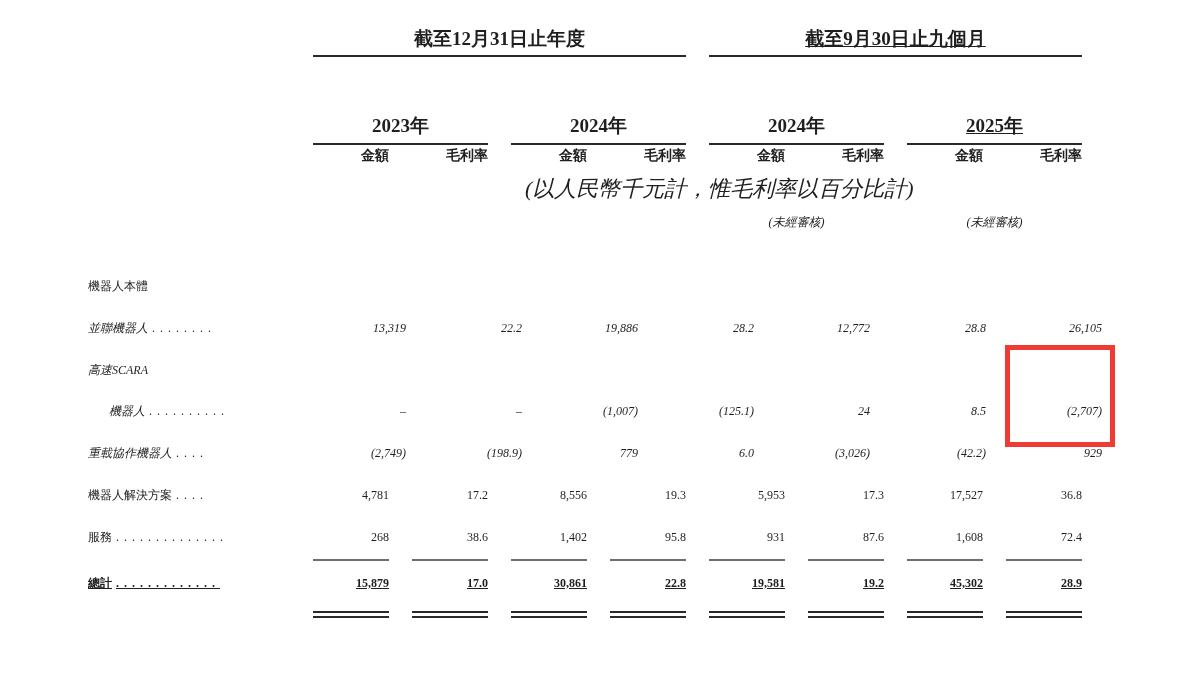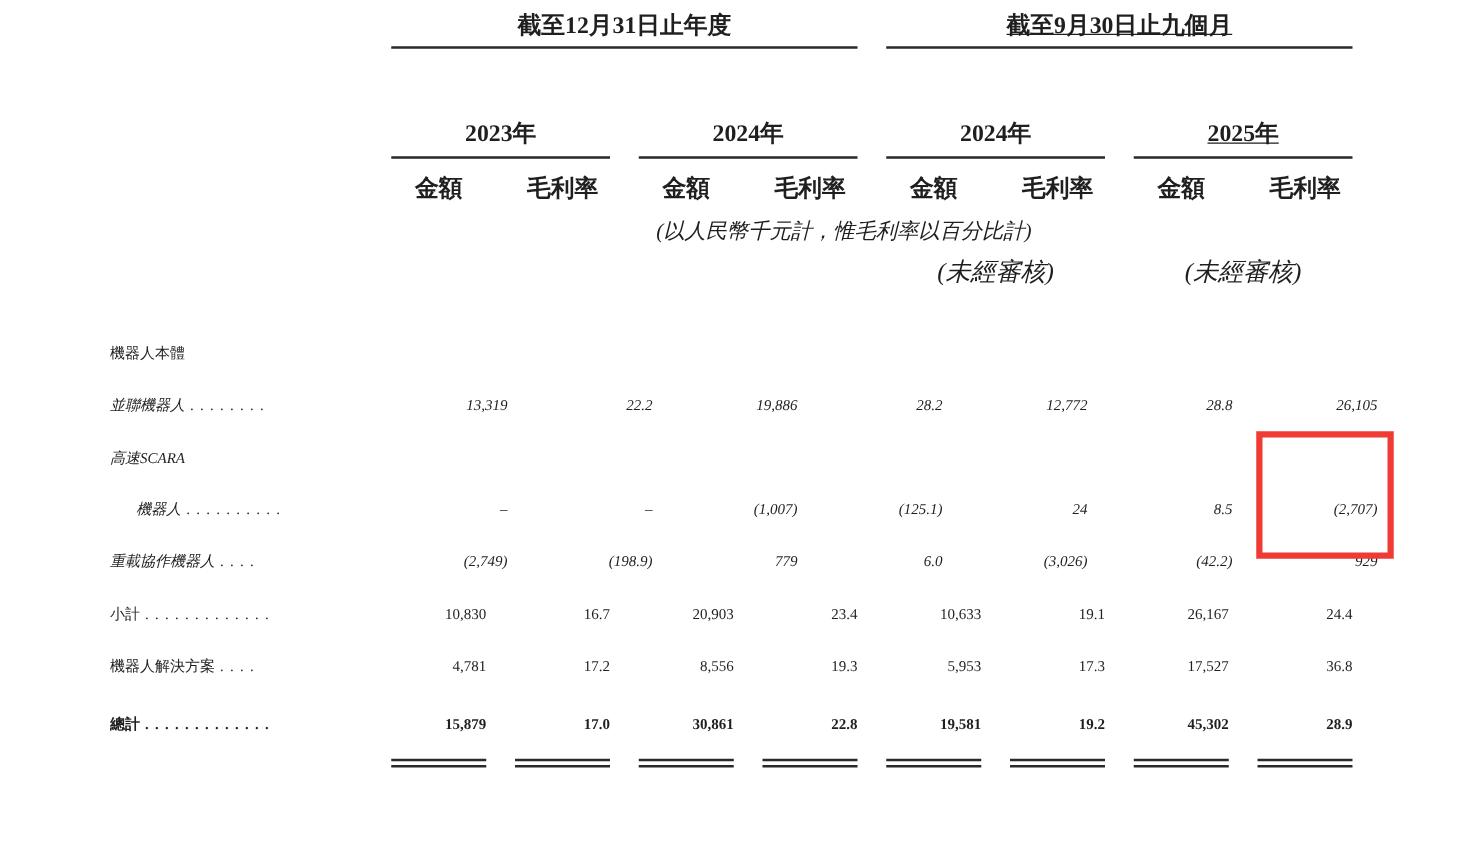--- a/index.html
+++ b/index.html
@@ -5,21 +5,21 @@
   html, body { margin: 0; padding: 0; }
   .page {
     position: relative;
     width: 1185px;
     height: 693px;
     background: #ffffff;
     font-family: "Liberation Serif", "DejaVu Serif", serif;
     color: #1f1f1f;
     overflow: hidden;
   }
-  .tbl { position: absolute; left: 88px; top: 8px; width: 1000px; }
+  .tbl { position: absolute; left: 88px; top: 26px; width: 1000px; }
   .grid {
     display: grid;
     grid-template-columns: 202px repeat(8, 76px);
     column-gap: 23px;
   }
   
   .gcell {
     text-align: center; font-weight: bold; font-size: 19px; line-height: 22px;
     padding: 2px 0 5px 0;
     border-bottom: 2px solid #2a2a2a;
@@ -30,49 +30,49 @@
   .ycell {
     text-align: center; font-weight: bold; font-size: 19px; line-height: 22px;
     padding: 14px 0 6px 0;
     border-bottom: 2px solid #2a2a2a;
     white-space: nowrap;
     margin-top: 44px;
   }
   .y1 { grid-column: 2 / span 2; } .y2 { grid-column: 4 / span 2; }
   .y3 { grid-column: 6 / span 2; } .y4 { grid-column: 8 / span 2; text-decoration: underline; }
   .ccell {
-    text-align: center; font-weight: bold; font-size: 19px; line-height: 22px;
-    padding-top: 14px; white-space: nowrap;
+    text-align: right; font-weight: bold; font-size: 14px; line-height: 22px;
+    padding-top: 0; white-space: nowrap;
   }
   .c1 { grid-column: 2; } .c2 { grid-column: 3; } .c3 { grid-column: 4; } .c4 { grid-column: 5; }
   .c5 { grid-column: 6; } .c6 { grid-column: 7; } .c7 { grid-column: 8; } .c8 { grid-column: 9; }
   .notecell {
     grid-column: 2 / span 8;
-    font-style: italic; font-size: 17px; line-height: 20px;
+    font-style: italic; font-size: 22px; line-height: 20px;
     padding: 12px 0 0 212px; white-space: nowrap;
   }
   .uacell {
-    text-align: center; font-style: italic; font-size: 20px; line-height: 20px;
+    text-align: center; font-style: italic; font-size: 12px; line-height: 20px;
     padding-top: 13px; white-space: nowrap;
   }
   .ua1 { grid-column: 6 / span 2; }
   .ua2 { grid-column: 8 / span 2; }
   
   #tbody { margin-top: 34px; }
   .row { height: 41.8px; line-height: 41.8px; font-size: 12px; }
   .row .label { grid-column: 1; white-space: nowrap; overflow: hidden; }
   .row .label.ind { padding-left: 21px; }
   .row .num { text-align: right; white-space: nowrap; }
   .row.it { font-style: italic; gap: 40px; }
   .row.lit .label .txt { font-style: italic; }
   .row.bd { font-weight: bold; }
   .dots { letter-spacing: 5px; margin-left: 4px; font-style: normal; }
   .row.it .dots { font-style: normal; }
   .row.u1 .num { border-bottom: 2px solid #6e6e6e; }
-  .row.total { margin-top: 4px; }
+  .row.total { margin-top: 4px; text-decoration: underline; }
   .dblrow { margin-top: 7px; }
   .dblrow .dbl {
     height: 3px;
     border-top: 2px solid #2a2a2a;
     border-bottom: 2px solid #2a2a2a;
   }
   .dblrow .dbl:first-child { grid-column-start: 2; }
   
   .redbox {
     position: absolute;
@@ -173,43 +173,43 @@
         <div class="grid row it">
           <div class="label"><span class="txt">重載協作機器人</span><span class="dots">....</span></div>
           <div class="num">(2,749)</div>
           <div class="num">(198.9)</div>
           <div class="num">779</div>
           <div class="num">6.0</div>
           <div class="num">(3,026)</div>
           <div class="num">(42.2)</div>
           <div class="num">929</div>
           <div class="num">5.8</div>
-        </div>
-        <div class="grid row">
-          <div class="label"><span class="txt">小計</span><span class="dots">.............</span></div>
-          <div class="num">10,830</div>
-          <div class="num">16.7</div>
-          <div class="num">20,903</div>
-          <div class="num">23.4</div>
-          <div class="num">10,633</div>
-          <div class="num">19.1</div>
-          <div class="num">26,167</div>
-          <div class="num">24.4</div>
         </div>
         <div class="grid row">
           <div class="label"><span class="txt">機器人解決方案</span><span class="dots">....</span></div>
           <div class="num">4,781</div>
           <div class="num">17.2</div>
           <div class="num">8,556</div>
           <div class="num">19.3</div>
           <div class="num">5,953</div>
           <div class="num">17.3</div>
           <div class="num">17,527</div>
           <div class="num">36.8</div>
         </div>
+        <div class="grid row u1">
+          <div class="label"><span class="txt">服務</span><span class="dots">..............</span></div>
+          <div class="num">268</div>
+          <div class="num">38.6</div>
+          <div class="num">1,402</div>
+          <div class="num">95.8</div>
+          <div class="num">931</div>
+          <div class="num">87.6</div>
+          <div class="num">1,608</div>
+          <div class="num">72.4</div>
+        </div>
         <div class="grid row bd total">
           <div class="label"><span class="txt">總計</span><span class="dots">.............</span></div>
           <div class="num">15,879</div>
           <div class="num">17.0</div>
           <div class="num">30,861</div>
           <div class="num">22.8</div>
           <div class="num">19,581</div>
           <div class="num">19.2</div>
           <div class="num">45,302</div>
           <div class="num">28.9</div>

